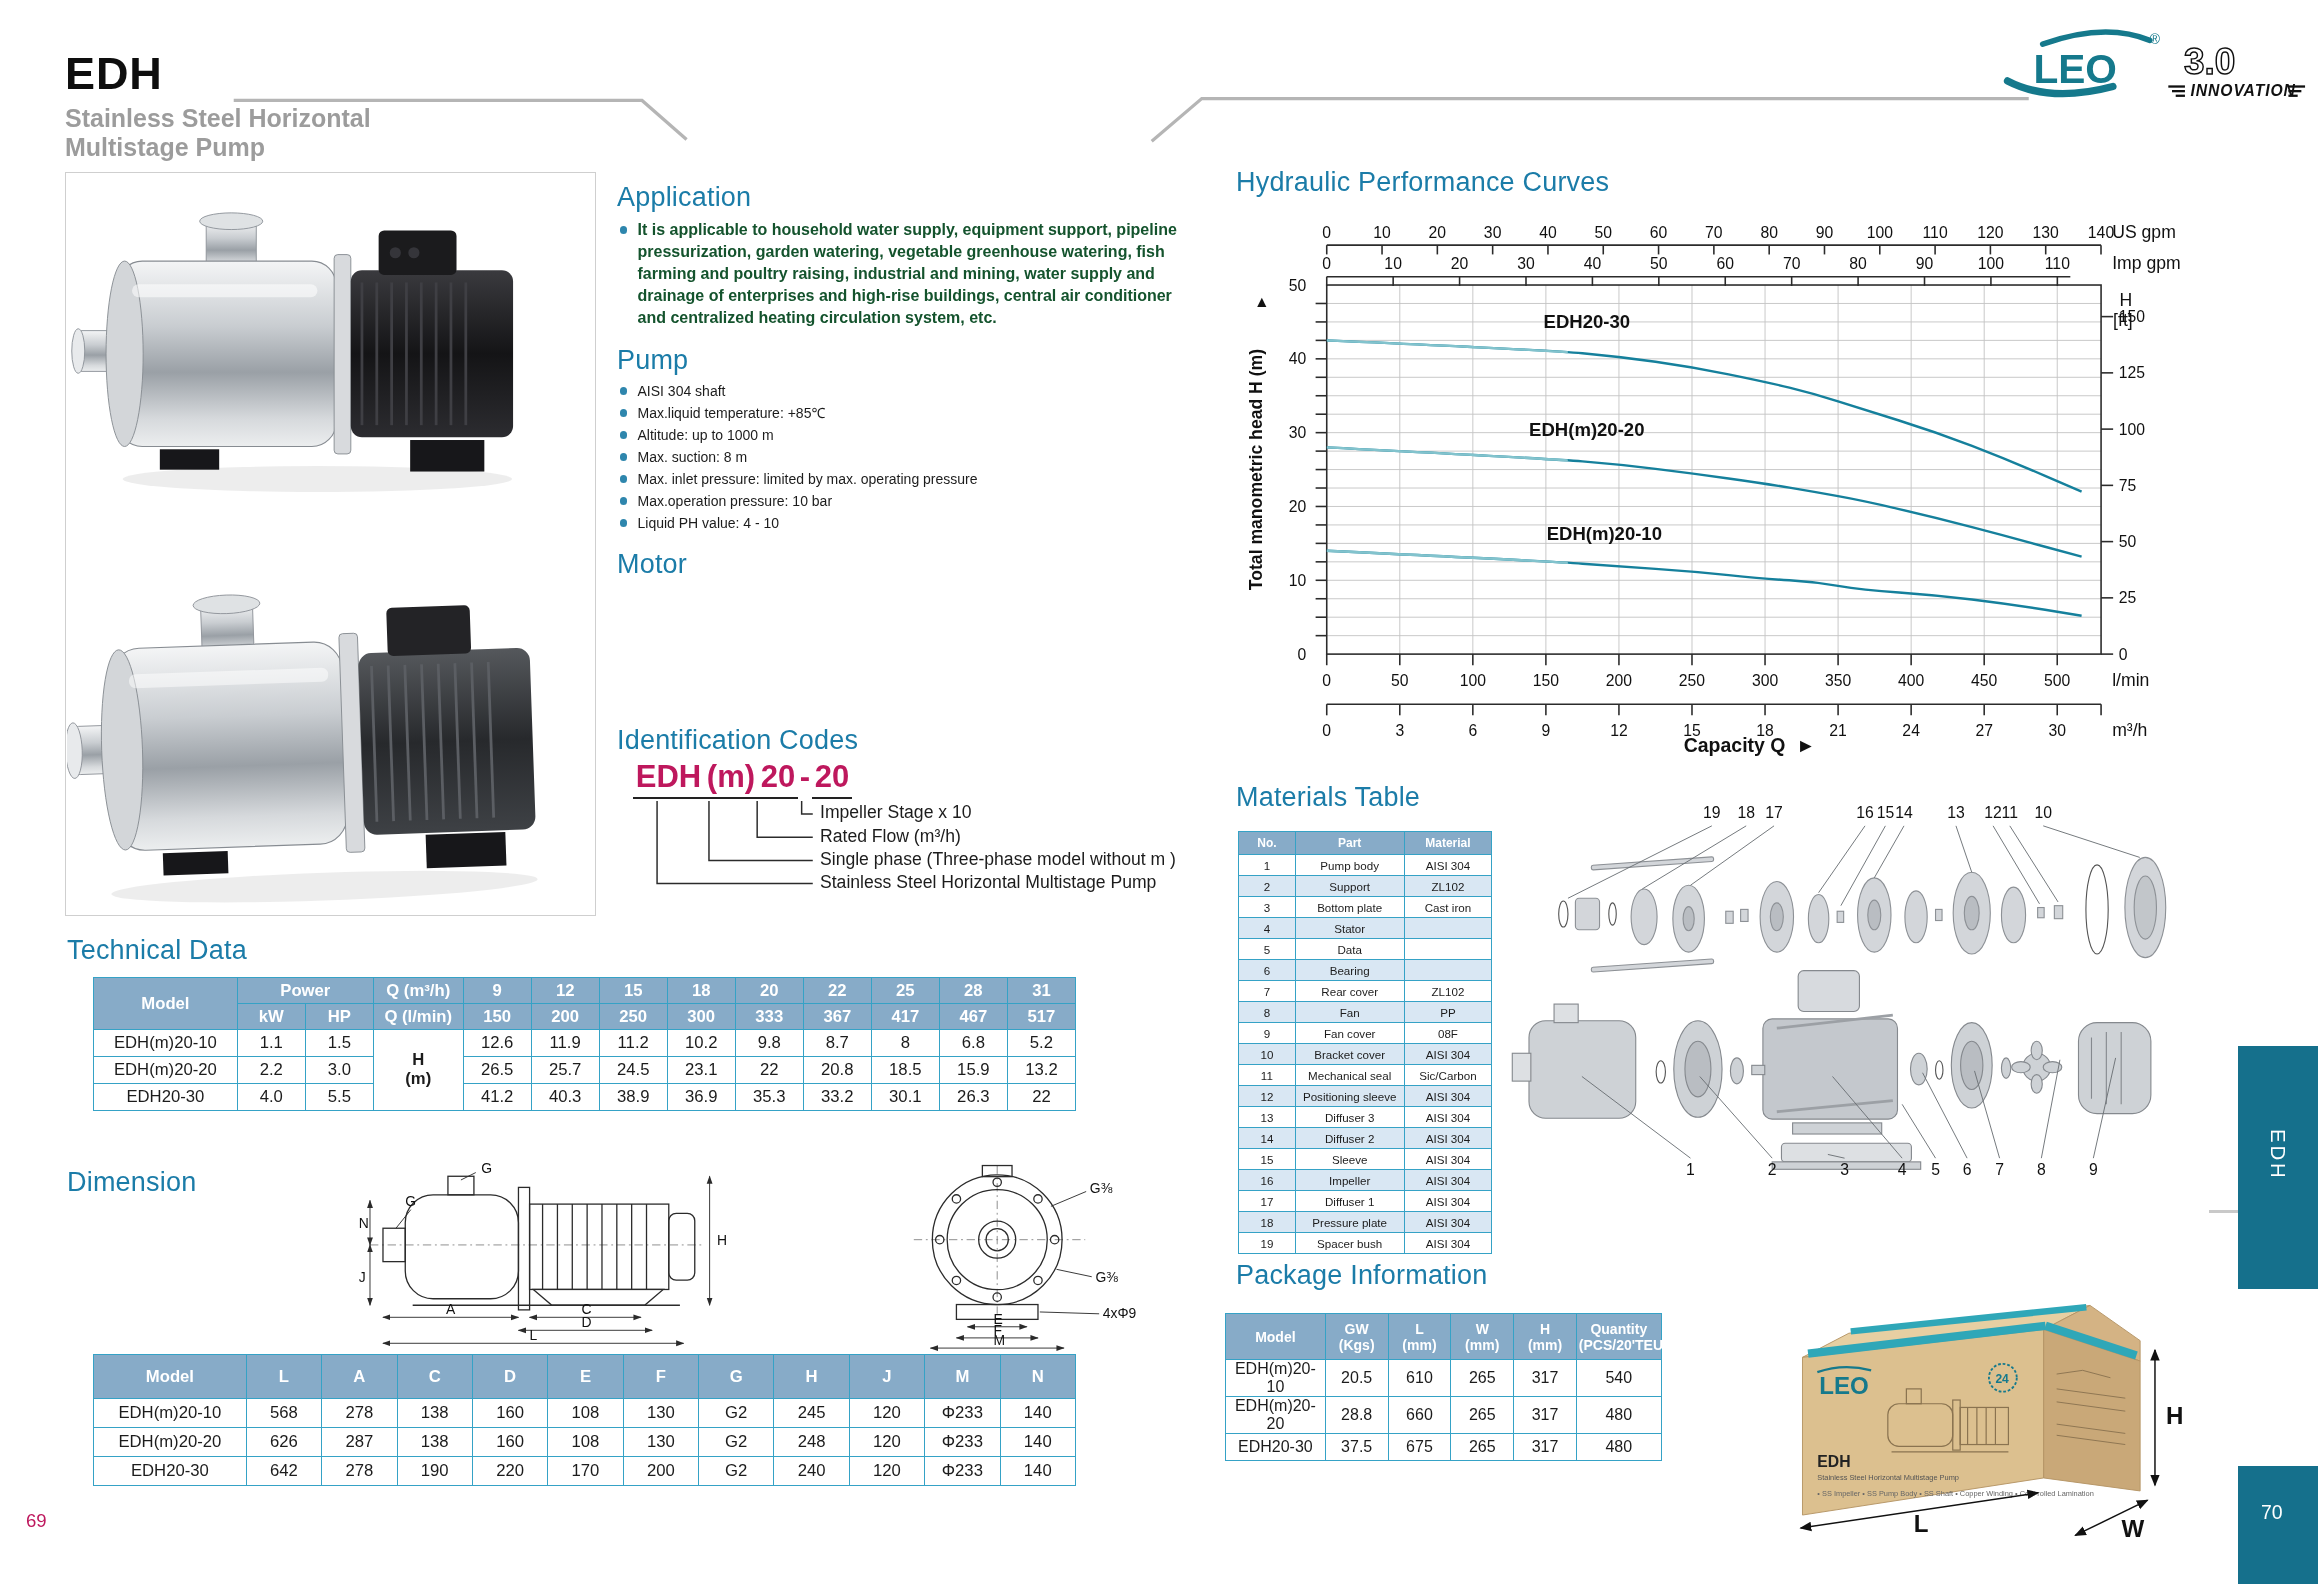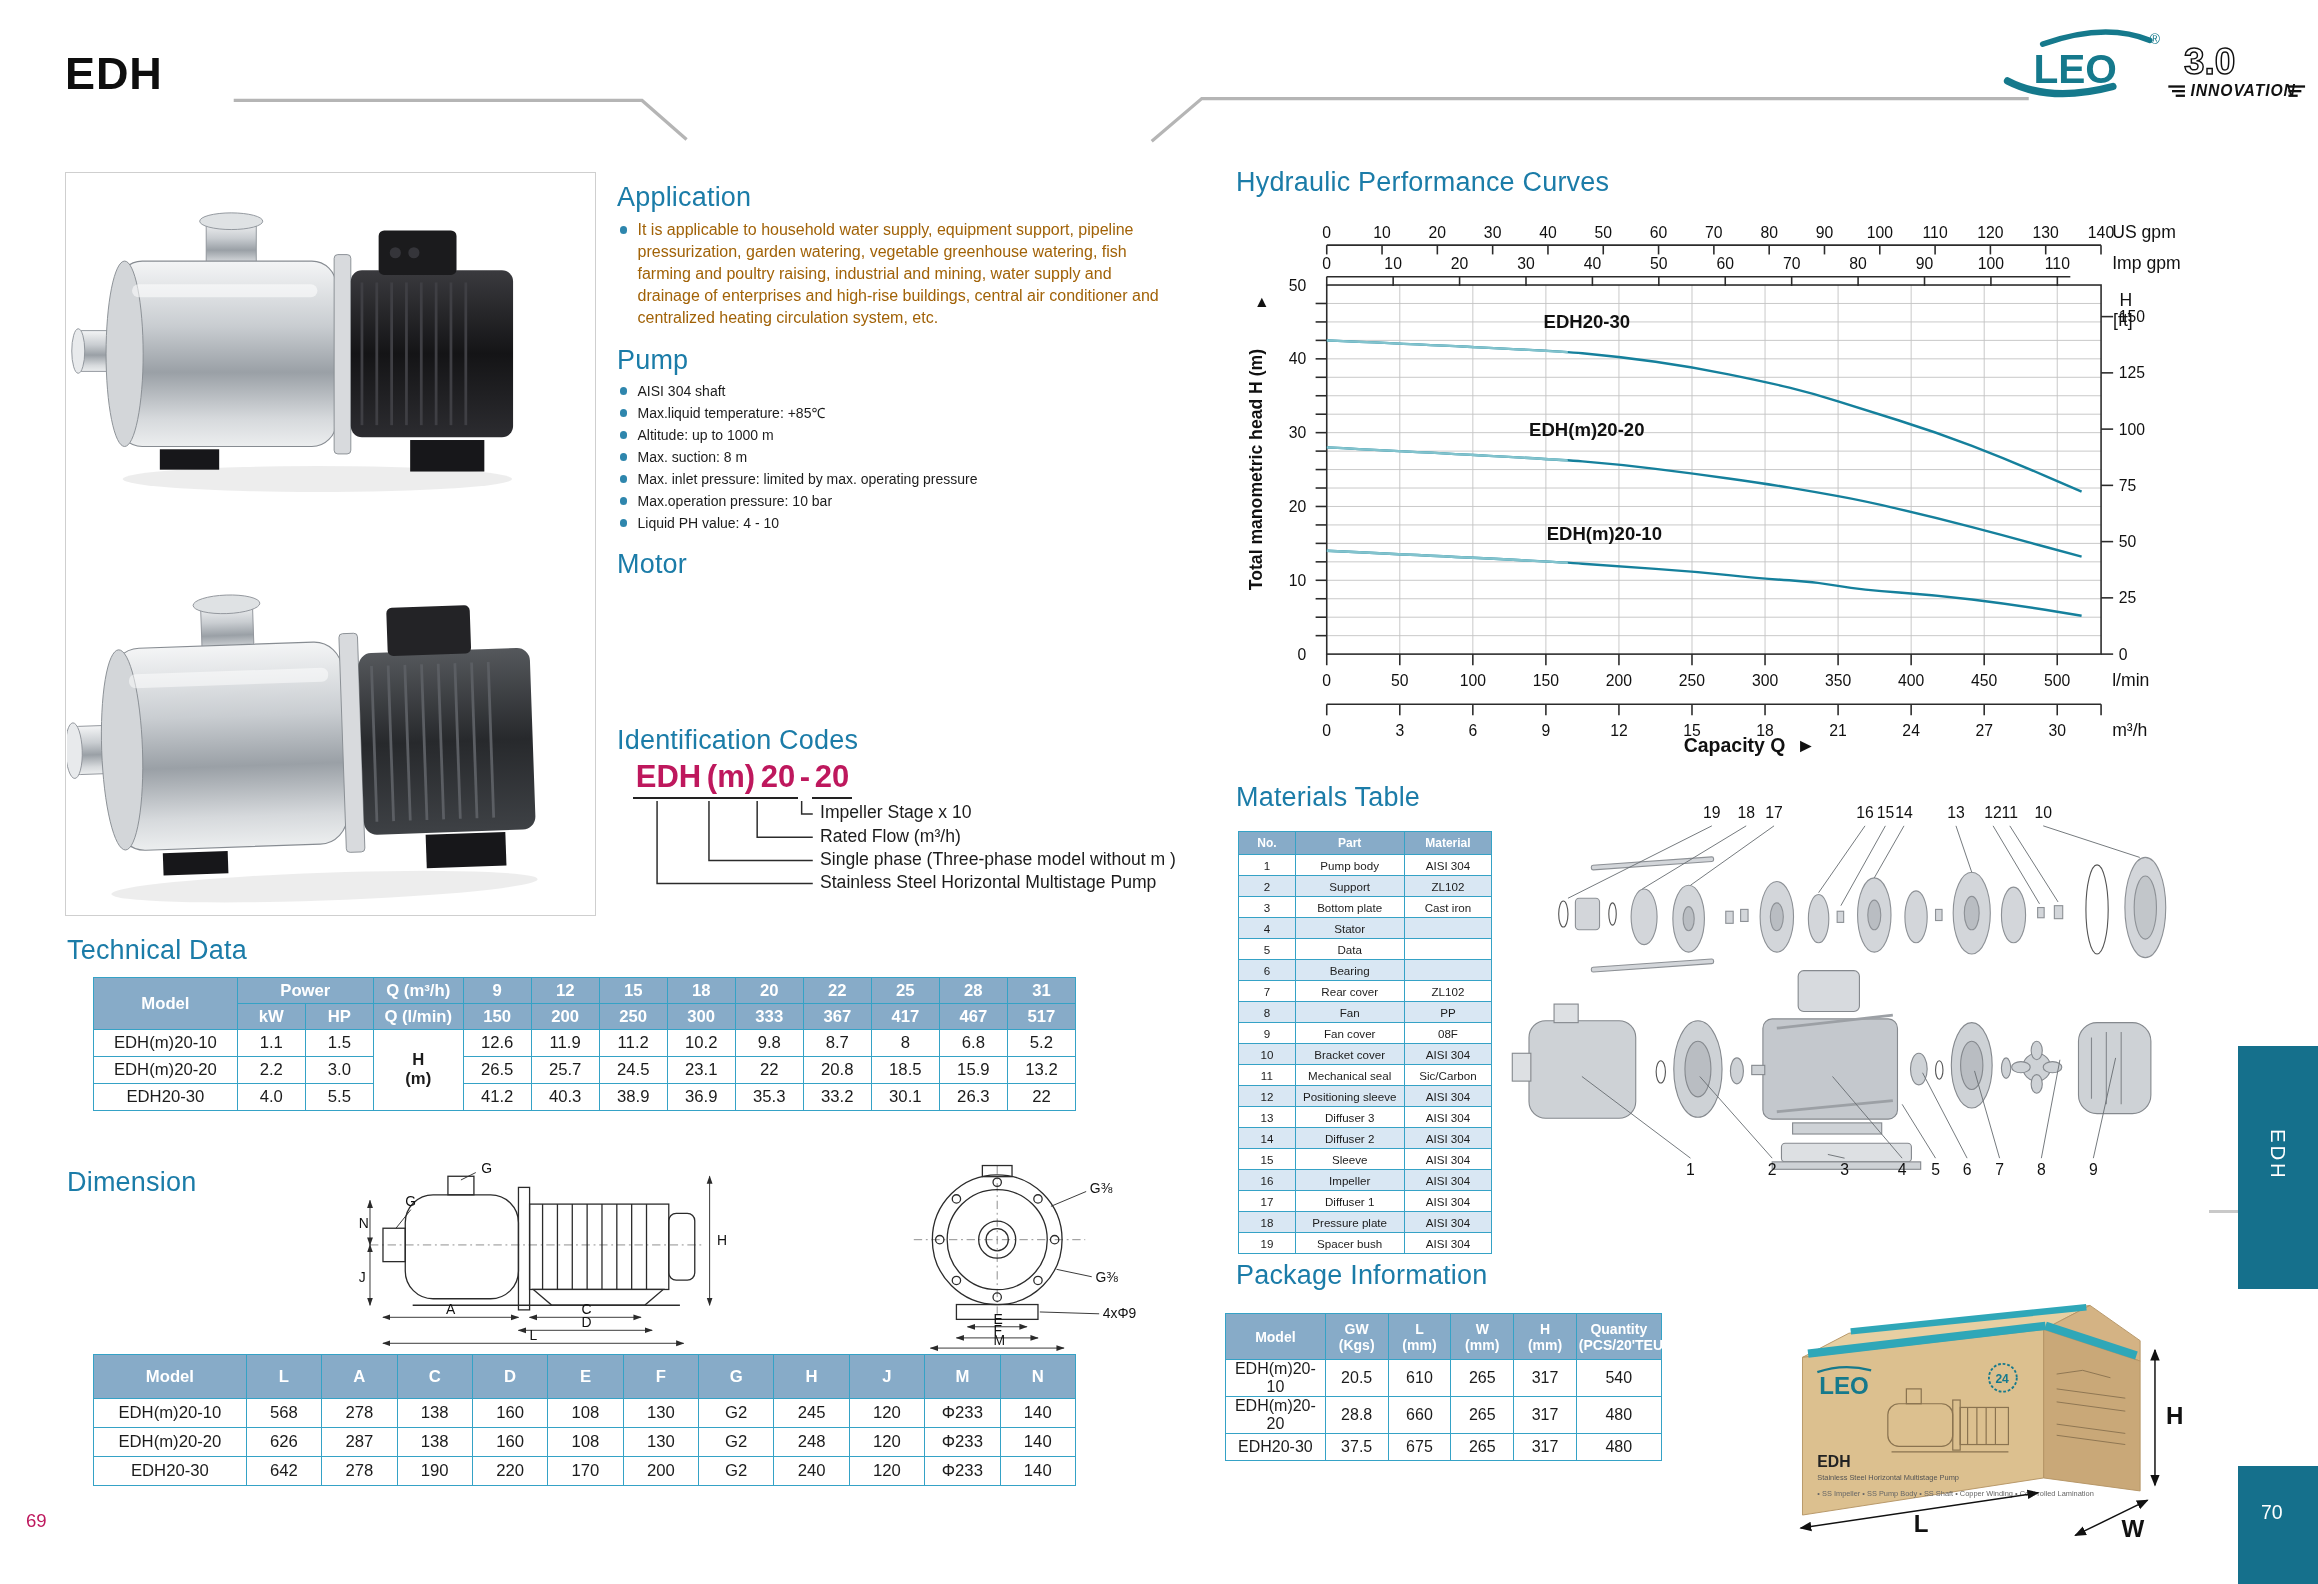--- a/index.html
+++ b/index.html
@@ -2,21 +2,21 @@
 <html style="font-size:15px"><head>
 <meta charset="utf-8">
 <style>
   html,body{margin:0;padding:0;background:#e8e8e8;}
   #page{position:relative;width:2319px;height:1584px;background:#ffffff;overflow:hidden;
         font-family:"Liberation Sans",sans-serif;color:#1c1c1c;}
   .abs{position:absolute;}
   .sec{font-size:27px;font-weight:400;color:#1b7ca8;letter-spacing:0.2px;}
   .big-title{font-size:45px;font-weight:800;color:#0e0e0e;letter-spacing:0.9px;}
   .subtitle{font-size:25px;font-weight:700;color:#9c9c9c;line-height:29px;}
-  .body-txt{font-size:16px;line-height:22px;color:#a16207;}
+  .body-txt{font-size:16px;line-height:22px;color:#14532d;font-weight:bold;}
   .blist{list-style:none;margin:0;padding:0;}
   .blist li{position:relative;padding-left:19.5px;font-size:14px;line-height:22px;color:#1c1c1c;}
   .blist li::before{content:"";position:absolute;left:1.9px;top:7.4px;width:7.4px;height:7.4px;border-radius:50%;background:#2e86ad;}
   .bullet-par{position:relative;padding-left:19.5px;}
   .bullet-par::before{content:"";position:absolute;left:1.9px;top:7.4px;width:7.4px;height:7.4px;border-radius:50%;background:#2e86ad;}
   
   table.blue{border-collapse:collapse;table-layout:fixed;}
   table.blue th{background:#87abc8;color:#fff;font-weight:700;border:1.5px solid #35a2c6;padding:0 1.9px;}
   table.blue td{border:1.5px solid #35a2c6;text-align:center;background:#fff;padding:0 1.9px;}
   table.tech th{font-size:16.7px;height:25px;}
@@ -57,20 +57,24 @@
 </style>
 </head>
 <body>
 
 <div id="page">
 
   <div class="abs big-title" style="left:65px;top:48px;">EDH</div>
   <svg class="abs" style="left:230px;top:93px;" width="464" height="52" viewBox="0 0 500 56">
     <polyline points="4,8 444,8 492,50" stroke="#b5b5b5" stroke-width="3.5" fill="none"></polyline>
   </svg>
+  <div class="abs subtitle" style="left:65px;top:104px;">
+    <div>Stainless Steel Horizontal</div>
+    <div>Multistage Pump</div>
+  </div>
 
   <div class="abs" style="left:65px;top:172px;width:529px;height:742px;border:1.9px solid #cfcfcf;background:#fff;"></div>
   <svg class="abs" style="left:67px;top:173px;" width="525" height="738" viewBox="0 0 566 796">
     <defs>
       <linearGradient id="steel" x1="0" y1="0" x2="0" y2="1">
         <stop offset="0" stop-color="#f4f5f6"></stop>
           <stop offset=".35" stop-color="#c9cdd1"></stop>
         <stop offset=".6" stop-color="#9aa0a6"></stop>
           <stop offset=".85" stop-color="#d6d9dc"></stop>
           <stop offset="1" stop-color="#eceeef"></stop>

